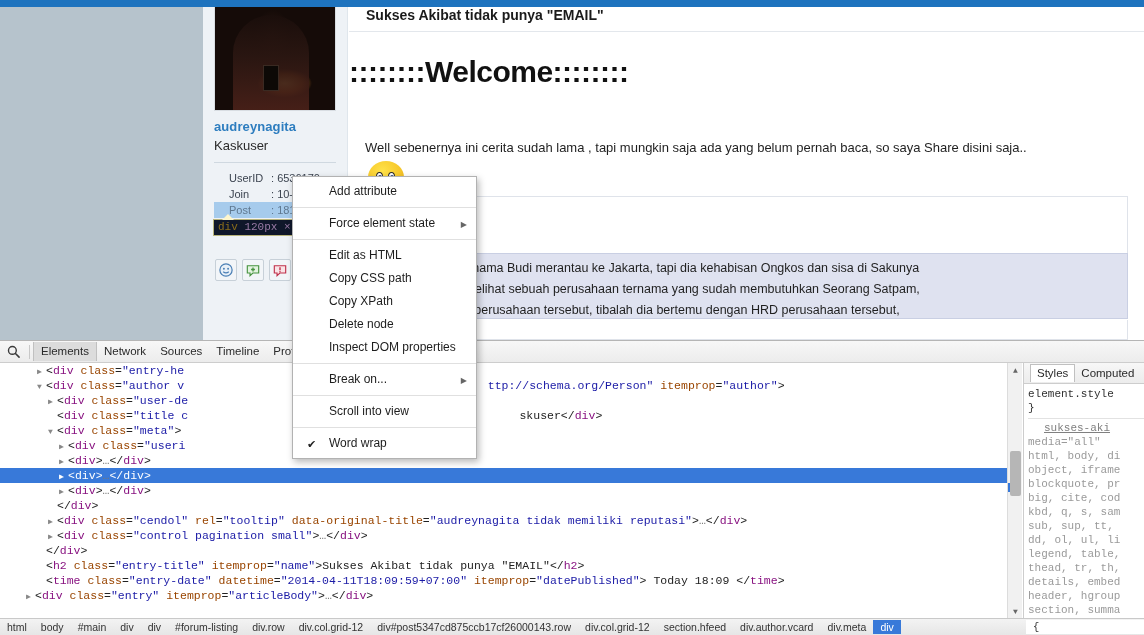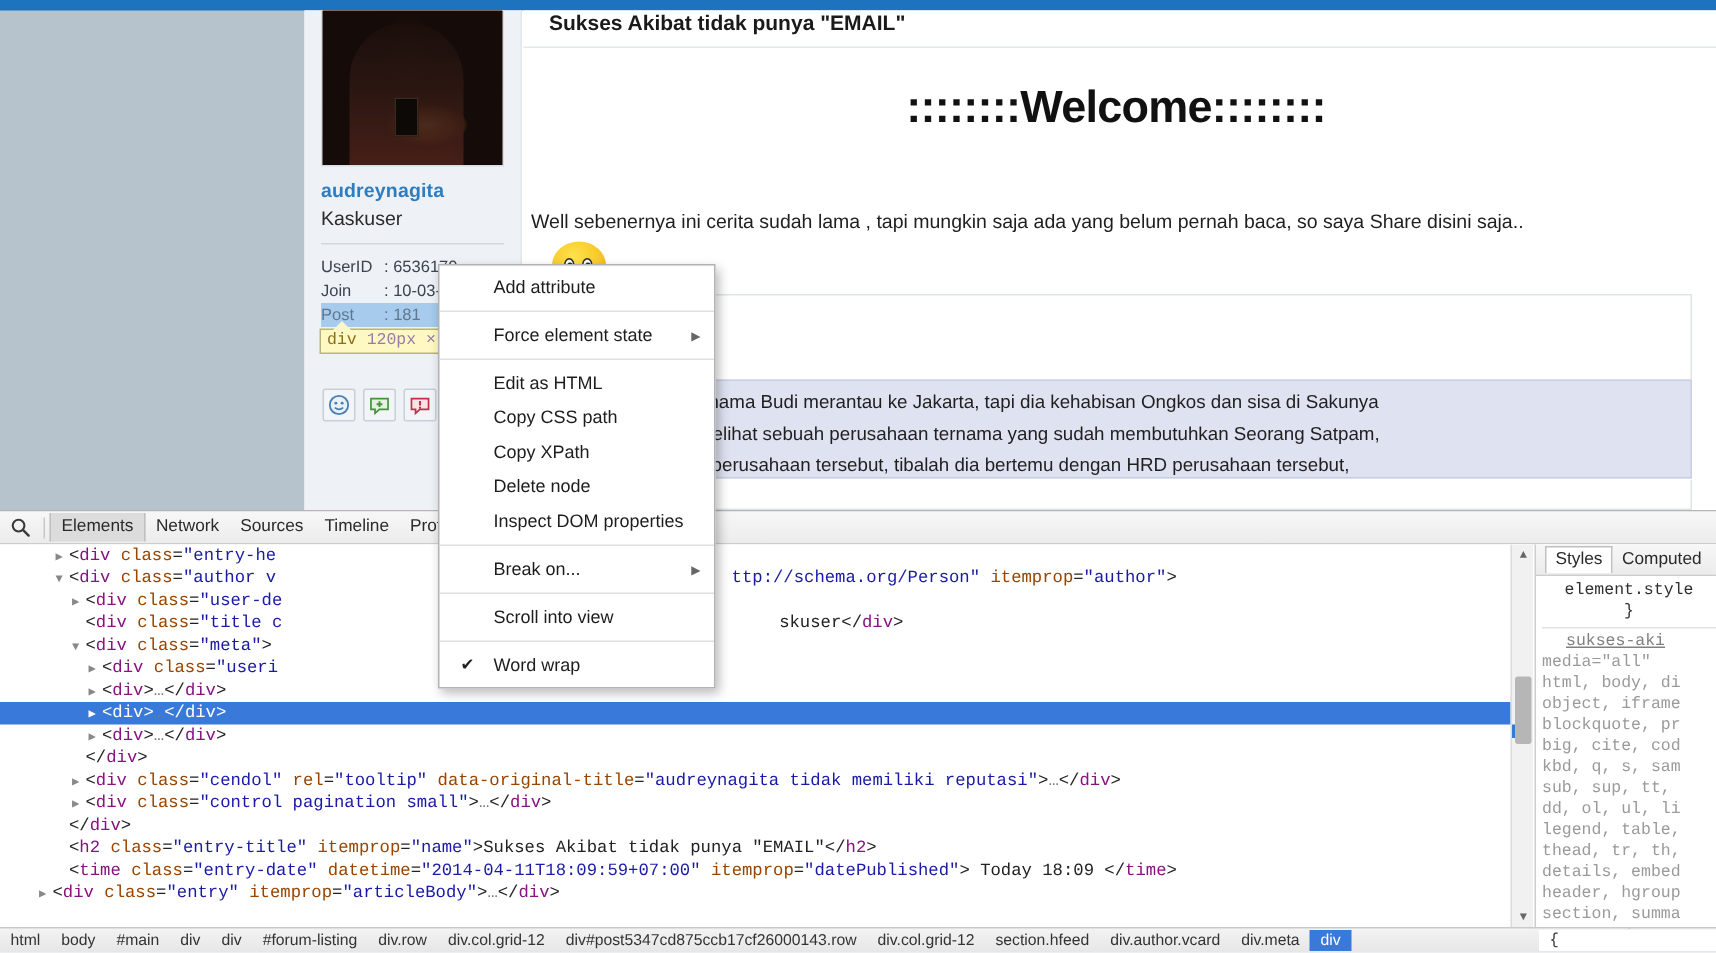--- a/index.html
+++ b/index.html
@@ -91,30 +91,30 @@
     position: absolute; left: 11px; top: 155px;
     width: 122px; height: 1px; background: #cfd8e0;
   }
   .meta-list {
     position: absolute; left: 11px; top: 163px;
     width: 128px;
     font-size: 11px; color: #3c4450;
     line-height: 16px;
   }
   .meta-row { display: block; white-space: nowrap; }
-  .meta-row .k { display: inline-block; width: 42px; }
+  .meta-row .k { display: inline-block; width: 42px; margin-left: 15px; }
   .meta-row.selected {
     background: #a6cbec;
     color: #5f7890;
     width: 92px;
   }
   .inspect-tip {
     position: absolute;
     left: 10px; top: 212px;
-    background: #fef9c3;
+    background: #0f172a;
     border: 1px solid #b8b47a;
     padding: 1px 4px 2px 4px;
     font-family: "Liberation Mono", monospace;
     font-size: 11px;
     color: #6a6a20;
     white-space: nowrap;
     z-index: 4;
   }
   .inspect-tip .tag { color: #8a6d1a; }
   .inspect-tip .dim { color: #9a7ba6; }
@@ -155,26 +155,26 @@
   .entry-title {
     position: absolute; left: 17px; top: 0px;
     font-size: 14px; font-weight: bold; color: #1a1a1a;
   }
   .entry-rule {
     position: absolute; left: 0px; top: 24px;
     width: 795px; height: 1px; background: #e3e7ec;
   }
   .welcome {
     position: absolute; left: 0; top: 48px;
-    width: 790px; text-align: center;
+    width: 790px; 
     font-size: 30px; font-weight: bold; color: #111;
     letter-spacing: -0.5px;
   }
   .intro {
-    position: absolute; left: 5px; top: 133px;
+    position: absolute; left: 16px; top: 133px;
     font-size: 13px; color: #1f1f1f;
   }
   .smiley {
     position: absolute; left: 19px; top: 154px;
     width: 36px; height: 32px;
   }
   .smiley .face {
     position: absolute; left: 0; top: 0;
     width: 36px; height: 32px;
     border-radius: 50% 50% 46% 46%;
@@ -345,21 +345,21 @@
     border-bottom: none;
   }
   .styles-code {
     font-family: "Liberation Mono", monospace;
     font-size: 11px;
     line-height: 14px;
     padding: 3px 0 0 4px;
     white-space: nowrap;
     color: #303030;
   }
-  .styles-code .sel { color: #303030; text-align: center; }
+  .styles-code .sel { color: #303030; }
   .styles-code .rulehdr {
     color: #808080; text-decoration: underline; padding-left: 16px;
   }
   .styles-code .matched { color: #9a9a9a; }
   .styles-block {
     border-top: 1px solid #e2e2e2;
     margin-top: 3px;
     padding-top: 2px;
   }
 

